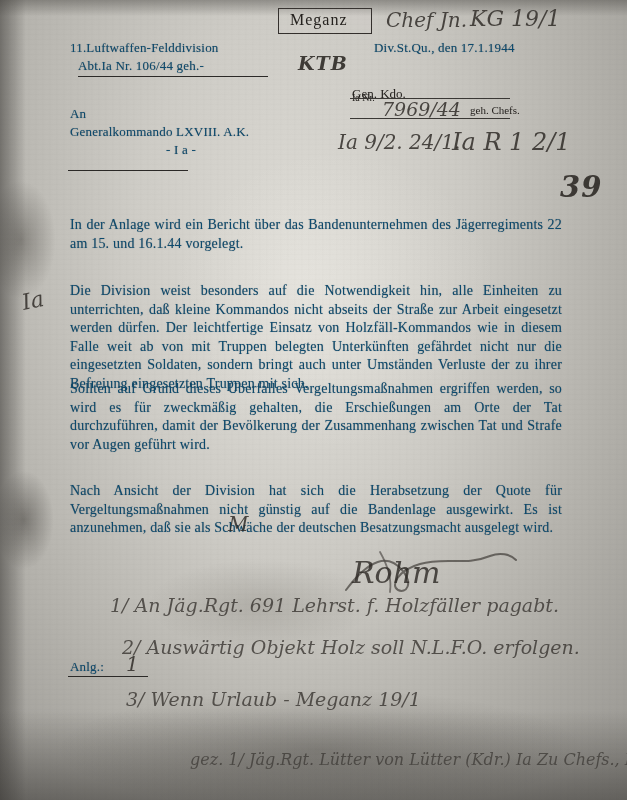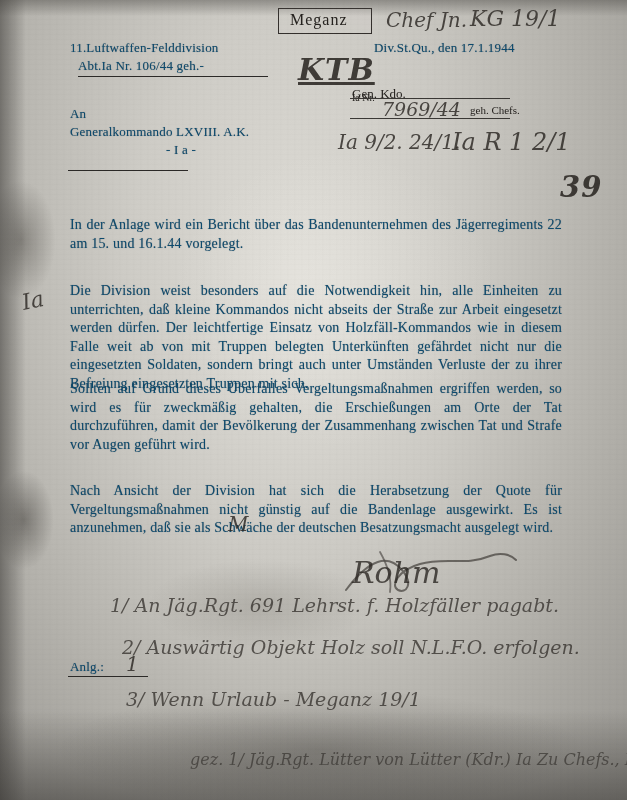--- a/index.html
+++ b/index.html
@@ -123,21 +123,21 @@
 
   <div class="hand" style="left:386px; top:8px; font-size:20px;">Chef Jn.</div>
   <div class="hand" style="left:470px; top:6px; font-size:22px;">KG 19/1</div>
 
   <div class="typed" style="left:70px; top:40px; font-size:13px;">11.Luftwaffen-Felddivision</div>
   <div class="typed" style="left:374px; top:40px; font-size:13px;">Div.St.Qu., den 17.1.1944</div>
 
   <div class="typed" style="left:78px; top:58px; font-size:13px;">Abt.Ia Nr. 106/44 geh.-</div>
   <div class="underline-box" style="left:78px; top:76px; width:190px;"></div>
 
-  <div class="hand big" style="left:298px; top:52px; font-size:30px;text-decoration:underline;">KTB</div>
+  <div class="hand big" style="left:298px; top:52px; font-size:19px;">KTB</div>
 
   <div class="stamp-text" style="left:352px; top:86px; font-size:13px;">Gen. Kdo.</div>
   <div class="stamp-text" style="left:352px; top:92px; font-size:10px;">Ia Nr.</div>
   <div class="hand" style="left:382px; top:98px; font-size:19px;">7969/44</div>
   <div class="stamp-text" style="left:470px; top:104px; font-size:11px;">geh. Chefs.</div>
   <div class="underline-box" style="left:350px; top:98px; width:160px; border-bottom:1px solid #3a3835;"></div>
   <div class="underline-box" style="left:350px; top:118px; width:160px; border-bottom:1px solid #3a3835;"></div>
 
   <div class="typed" style="left:70px; top:106px; font-size:13px;">An</div>
   <div class="typed" style="left:70px; top:124px; font-size:13px;">Generalkommando LXVIII. A.K.</div>

